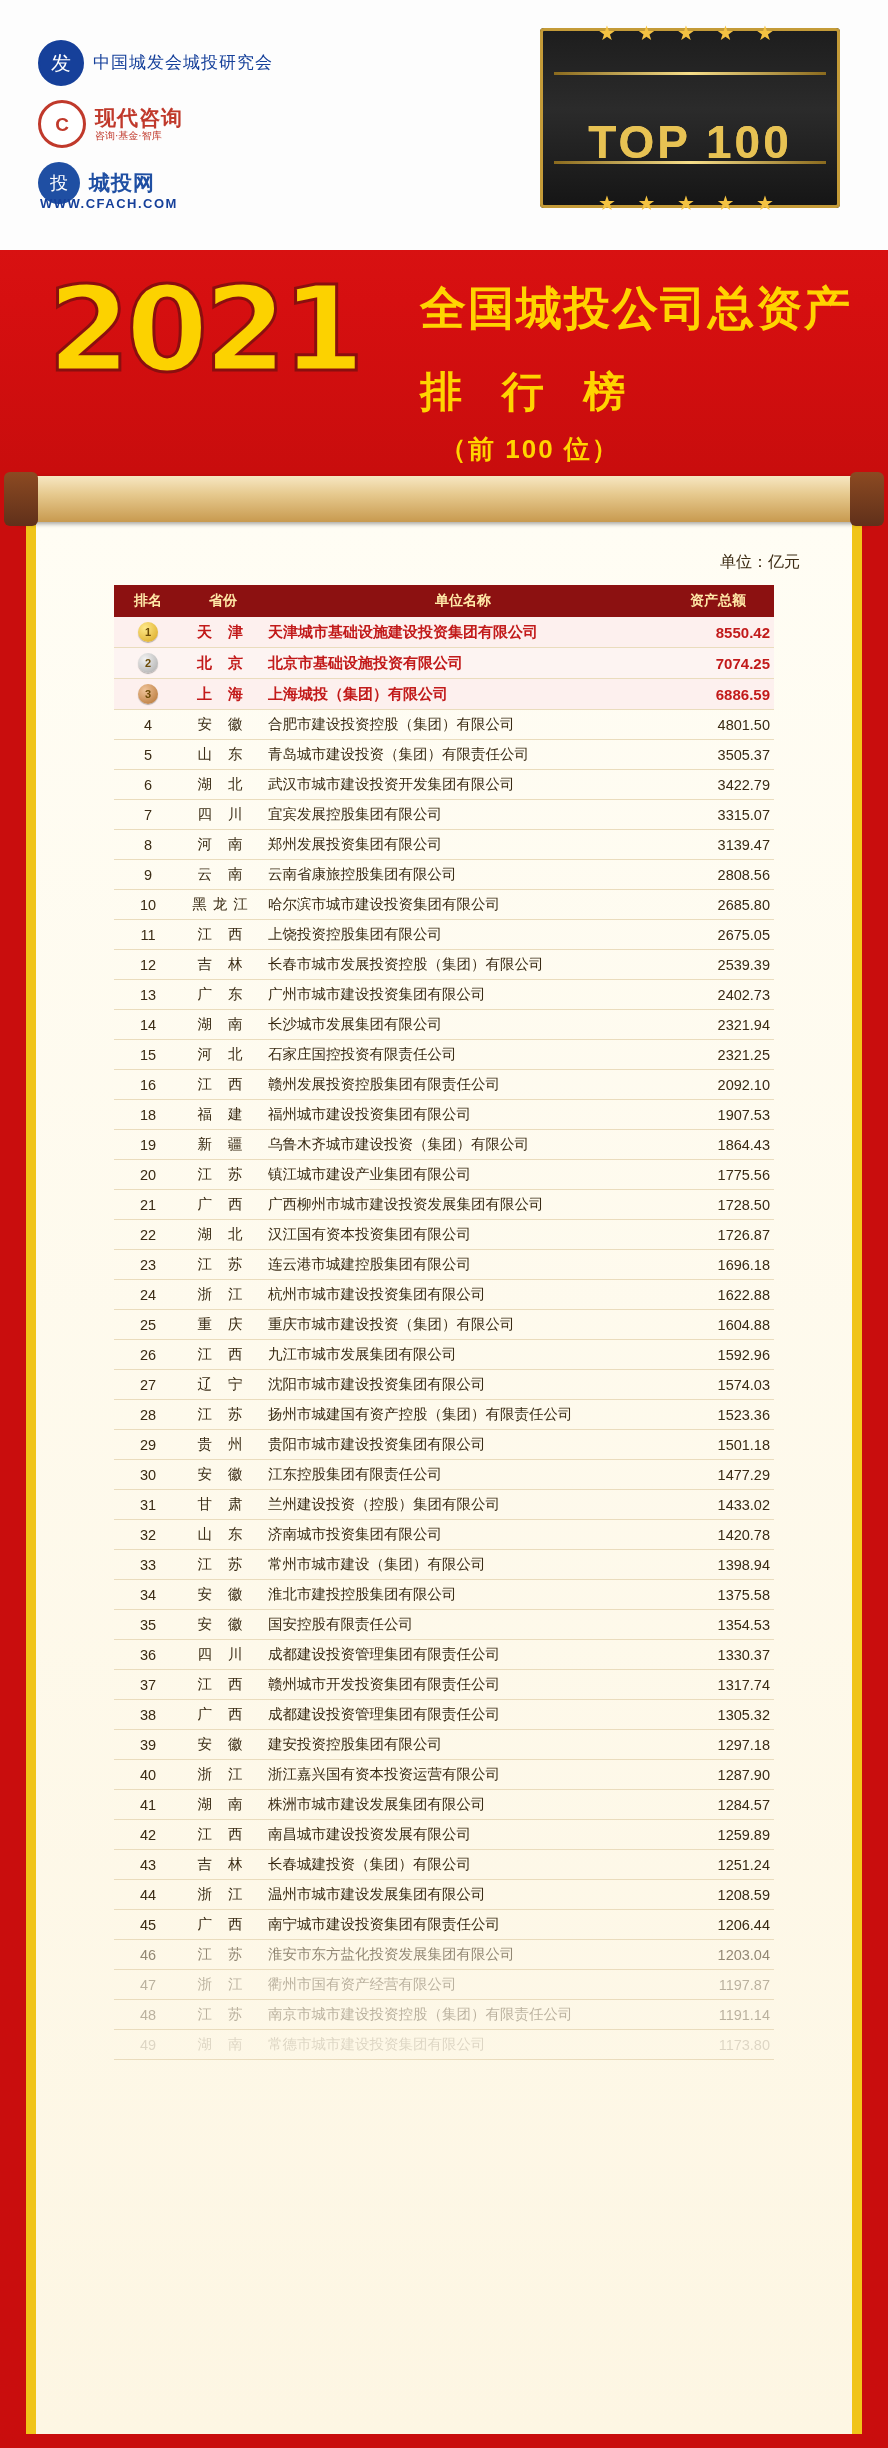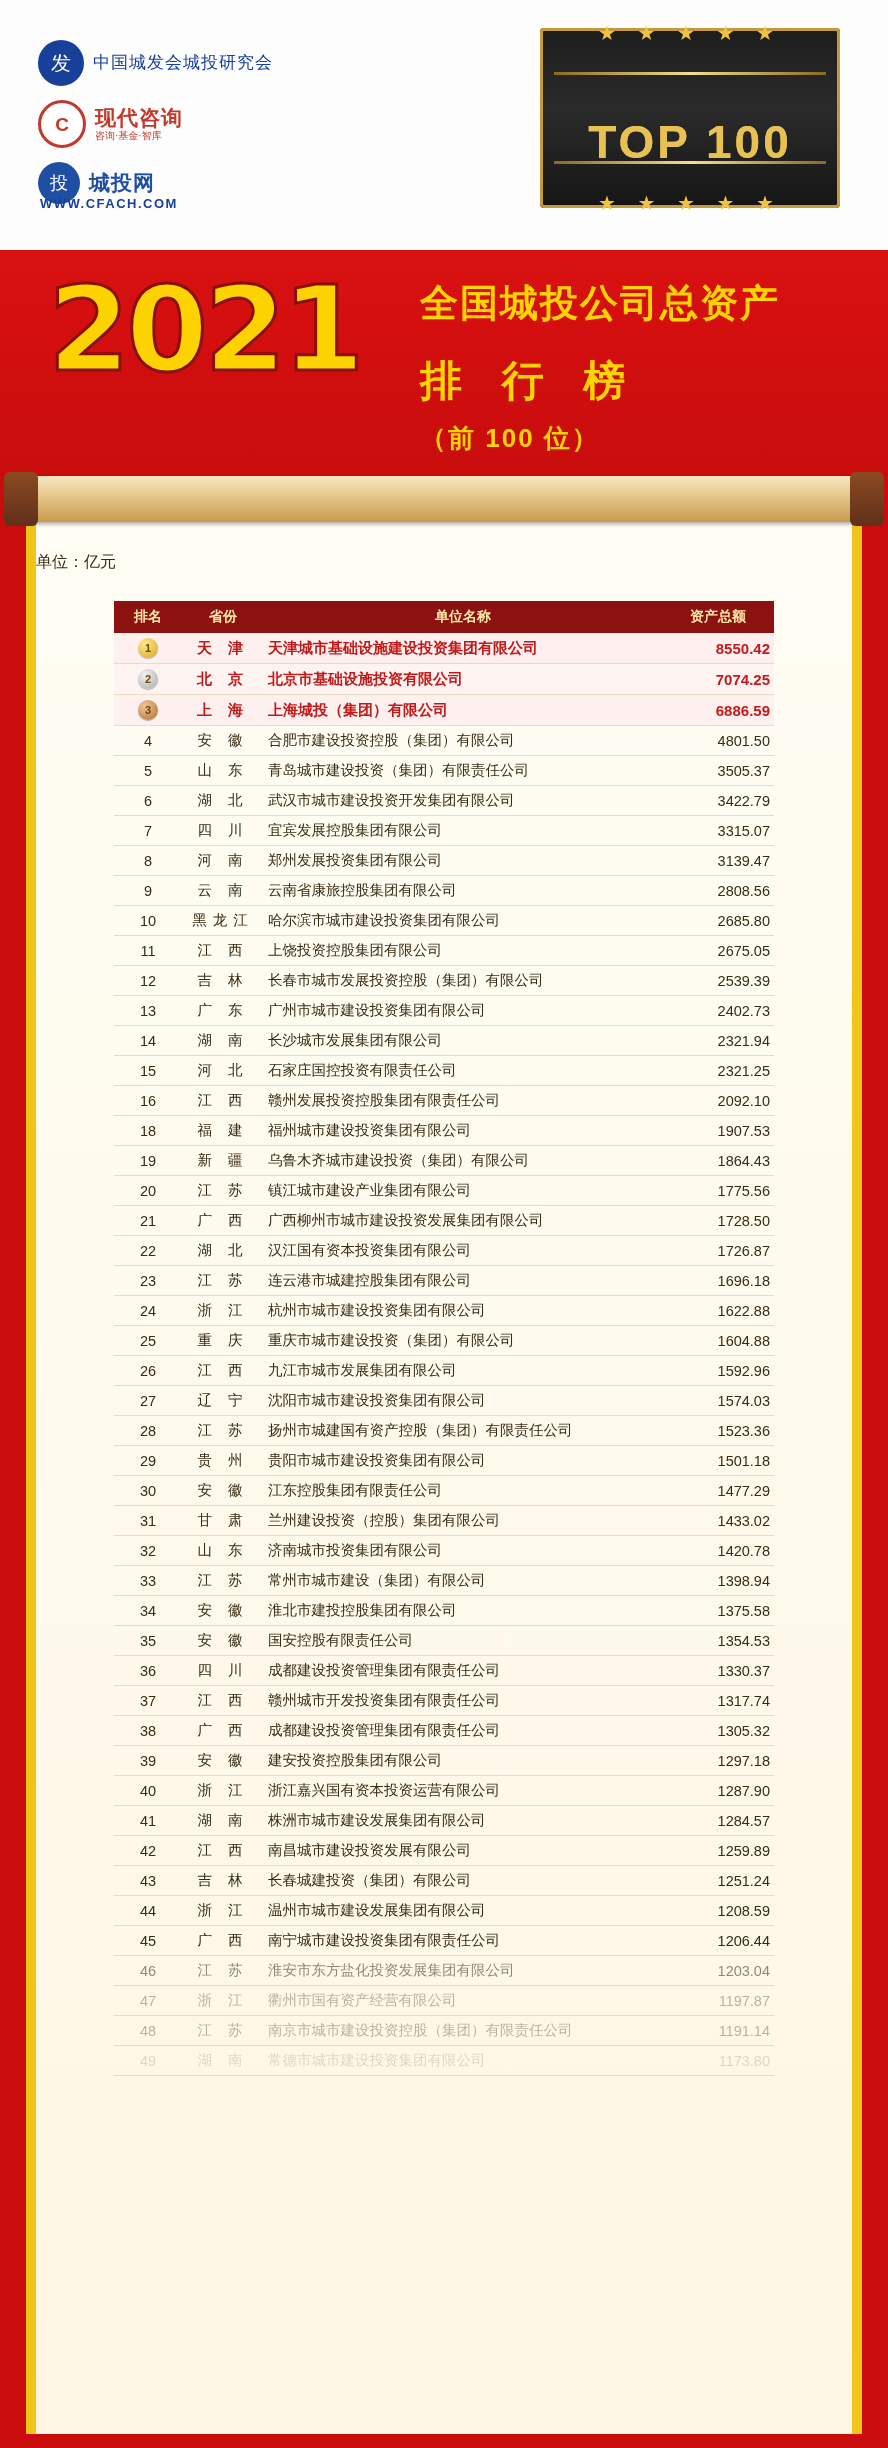--- a/index.html
+++ b/index.html
@@ -75,23 +75,23 @@
   .title-band{position:relative;height:220px;}
   .year{
     position:absolute;left:48px;top:20px;
     font-size:118px;font-weight:bold;line-height:1;
     color:#fcd200;
     -webkit-text-stroke:3px #8a0f0f;
     letter-spacing:-4px;
     font-family:"DejaVu Sans",sans-serif;
   }
   .title-right{position:absolute;left:420px;top:28px;text-align:left;}
-  .t-line1{font-size:38px;color:#ffd400;font-weight:bold;letter-spacing:2px;}
+  .t-line1{font-size:46px;color:#ffd400;font-weight:bold;letter-spacing:2px;}
   .t-line2{font-size:42px;color:#ffd400;font-weight:bold;letter-spacing:14px;margin-top:24px;}
-  .t-line3{font-size:26px;color:#ffd400;font-weight:bold;margin-top:12px;letter-spacing:2px;}
+  .t-line3{font-size:26px;color:#ffd400;font-weight:bold;margin-top:12px;letter-spacing:2px;margin-left:20px;}
   
   .scroll-top{
     position:relative;height:46px;margin:6px 16px 0 16px;
     background:linear-gradient(180deg,#f7e7c2 0%,#e6c98e 40%,#c89a4f 100%);
     border-radius:6px;
     box-shadow:0 2px 4px rgba(0,0,0,.35);
   }
   .scroll-knob{
     position:absolute;top:-4px;width:34px;height:54px;border-radius:6px;
     background:linear-gradient(180deg,#8c4a22,#60301a);
@@ -100,21 +100,21 @@
   .scroll-knob.r{right:-12px;}
   .paper{
     margin:0 26px;
     background:linear-gradient(180deg,#fffdf4 0%,#fdf6e3 100%);
     border-left:10px solid #f0c419;
     border-right:10px solid #f0c419;
     padding:22px 0 40px 0;
     min-height:1850px;
   }
   .unit{
-    text-align:left;padding:8px 52px 28px 0;
+    text-align:right;padding:8px 52px 12px 0;
     font-size:16px;color:#3b2a12;
   }
   table.rank{
     width:660px;margin:0 auto;border-collapse:collapse;
     font-size:14.5px;color:#3a2b14;
   }
   table.rank th{
     background:#8c1111;color:#ffe9a8;font-weight:bold;
     font-size:14px;padding:7px 4px;border:none;
   }

